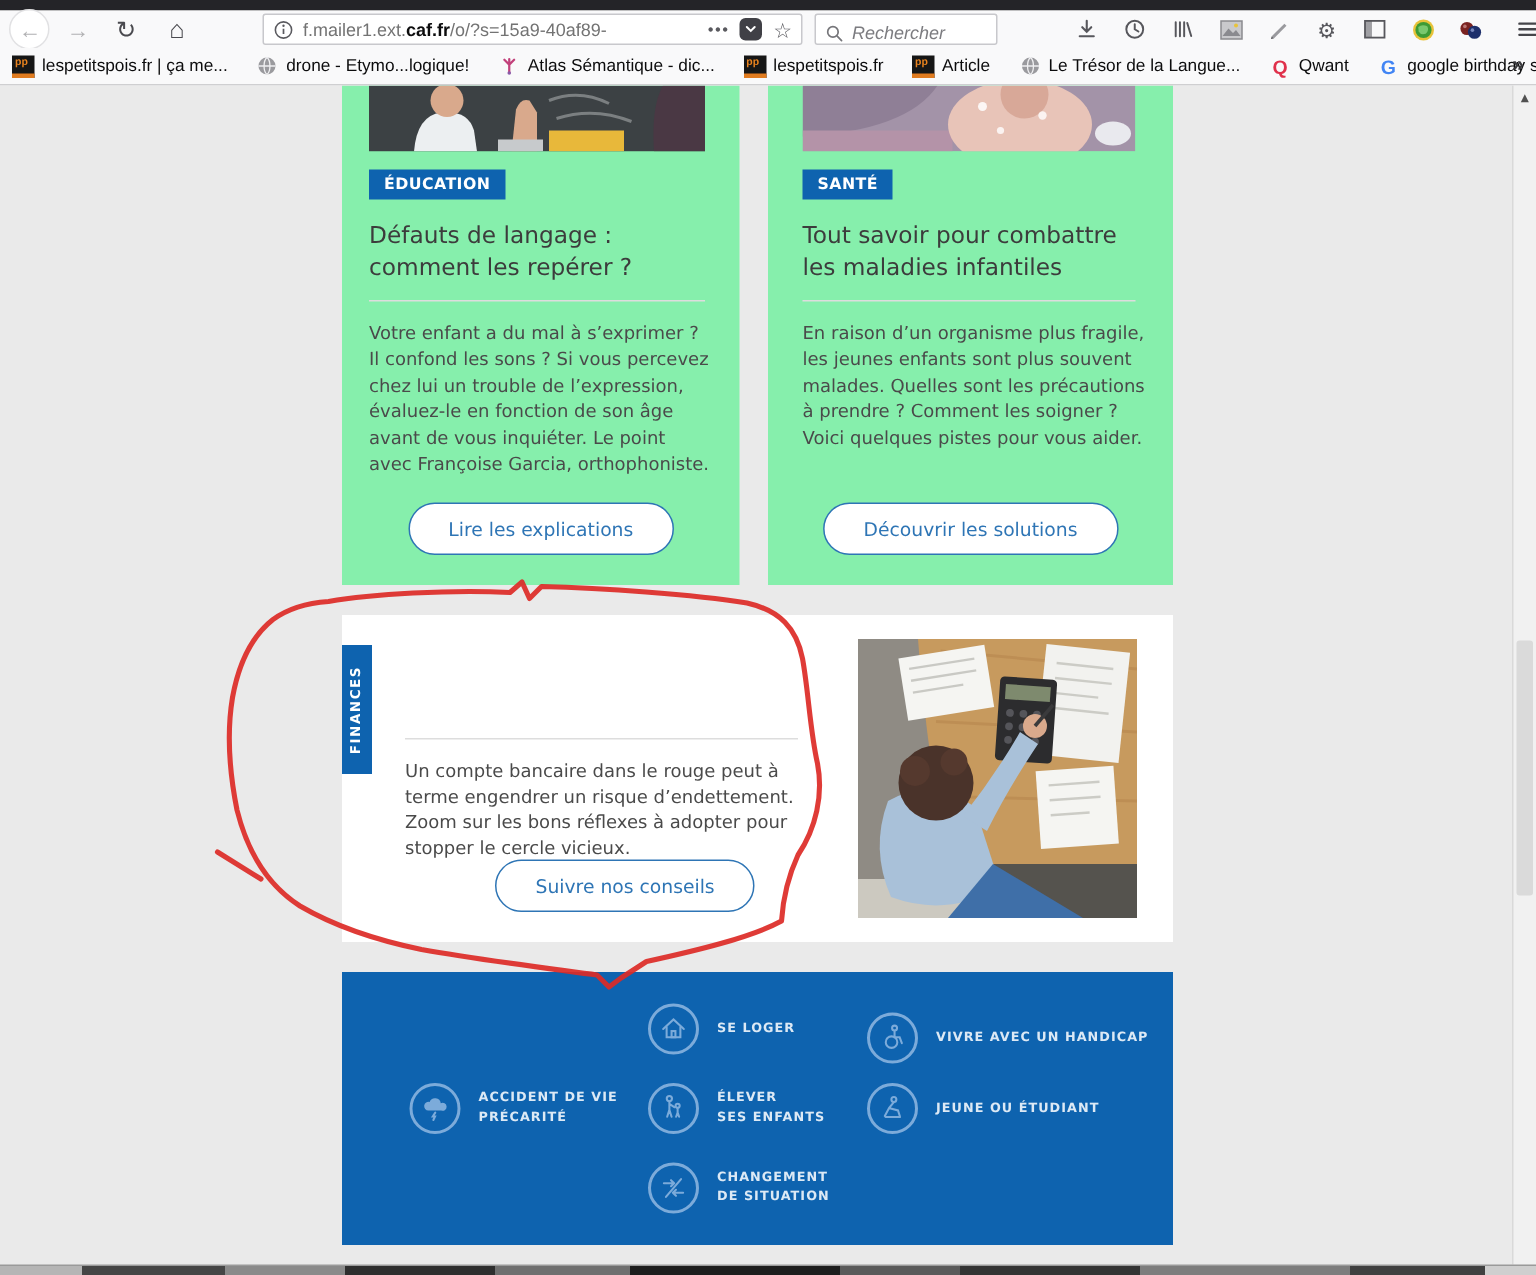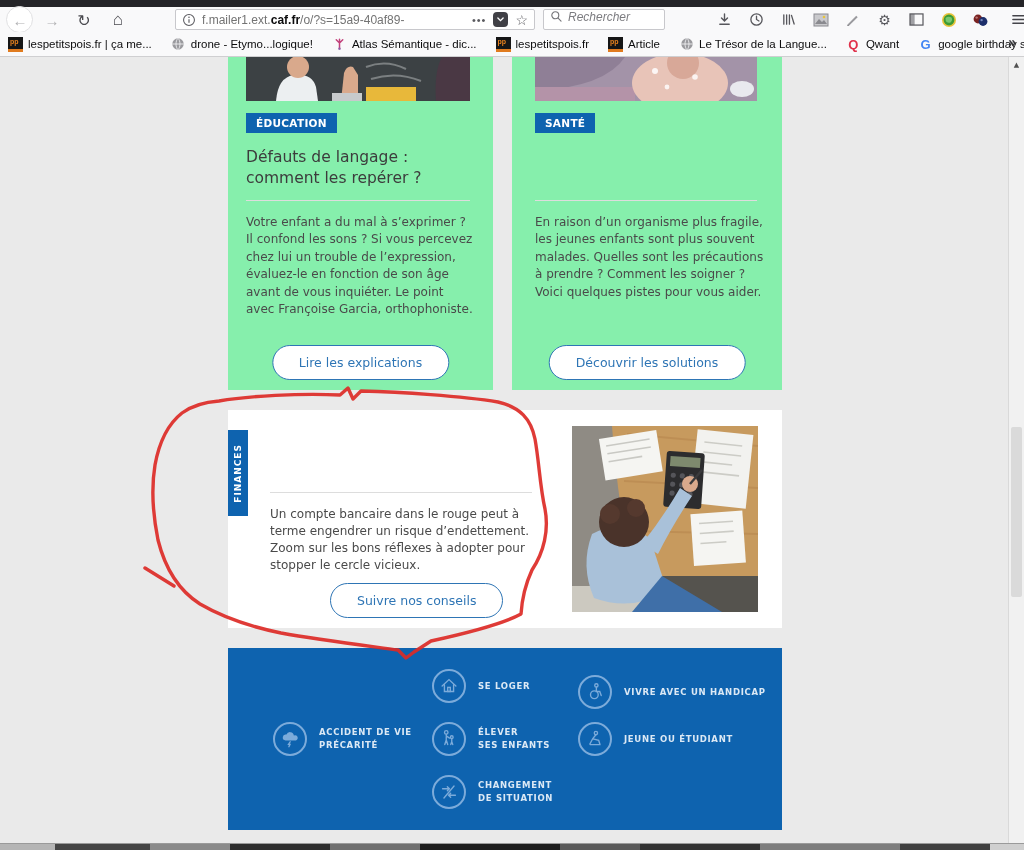--- a/index.html
+++ b/index.html
@@ -22,21 +22,21 @@
   .urlbar { position:absolute; left:175px; top:2px; width:360px; height:21px; background:#fff;
             border:1px solid #c8c8cc; border-radius:2px; display:flex; align-items:center;
             font-size:12px; color:#737373; padding:0 6px; }
   .urlbar .domain { color:#0c0c0d; font-weight:bold; }
   .urlbar .spacer { flex:1; }
   .url-dots { color:#5a5a5f; letter-spacing:1px; font-size:11px; margin-right:7px; }
   .pocket { width:15px; height:15px; background:#404046; border-radius:4px; margin-right:7px;
             display:flex; align-items:center; justify-content:center; }
   .star { color:#5a5a5f; font-size:14px; }
   .searchbar { position:absolute; left:543px; top:2px; width:122px; height:21px; background:#fff;
-               border:1px solid #c8c8cc; border-radius:2px; display:flex; align-items:flex-start;
+               border:1px solid #c8c8cc; border-radius:2px; display:flex; align-items:flex-end;
                padding:0 6px; gap:5px; }
   .searchbar .ph { font-size:12px; font-style:italic; color:#7c7c80; }
   .tbicons { position:absolute; left:716px; top:2px; height:21px; display:flex; align-items:center; gap:15px; }
   .tbico { width:17px; height:17px; display:flex; align-items:center; justify-content:center;
            color:#57575c; font-size:14px; }
   .hamburger { margin-left:6px; }
 
   
   .bm-wrap { position:absolute; left:8px; top:0; height:24px; display:flex; align-items:center; gap:19px; }
   .bm { display:flex; align-items:center; gap:5px; font-size:11.5px; color:#0c0c0d; white-space:nowrap; }
@@ -55,21 +55,21 @@
   .card-left  { left:228px; top:0; width:265px; height:333px; }
   .card-right { left:512px; top:0; width:270px; height:333px; }
   .card-img { position:absolute; top:0; overflow:hidden; }
   .badge { position:absolute; top:56px; background:#0e63af; color:#fff; font-size:10.5px; font-weight:bold;
            padding:4px 10px; letter-spacing:0.3px; }
   .card-title { position:absolute; top:90px; font-size:15.5px; color:#3c3c3c; line-height:1.35; white-space:pre-line; }
   .card-divider { position:absolute; top:143px; height:1px; background:#ddd; }
   .card-body { position:absolute; top:157px; font-size:12px; color:#4a4a4a; line-height:1.45; white-space:pre-line; }
   .pill-btn { position:absolute; left:50%; transform:translateX(-50%); top:278px; background:#fff;
               border:1px solid #2e75b5; border-radius:18px; color:#2e75b5; font-size:12.5px;
-              padding:9px 26px; white-space:nowrap; font-family:"DejaVu Sans", sans-serif;margin-top:10px; }
+              padding:9px 26px; white-space:nowrap; font-family:"DejaVu Sans", sans-serif; }
 
   .finance { position:absolute; left:228px; top:353px; width:554px; height:218px; background:#fff; }
   .fin-tab { position:absolute; left:0; top:20px; width:20px; height:86px; background:#0e63af;
              display:flex; align-items:center; justify-content:center; }
   .fin-tab span { writing-mode:vertical-rl; transform:rotate(180deg); color:#fff; font-size:9px;
                   font-weight:bold; letter-spacing:1px; }
   .fin-title { position:absolute; left:42px; top:20px; font-size:15.5px; color:#3c3c3c; line-height:1.4; white-space:pre-line; }
   .fin-divider { position:absolute; left:42px; top:82px; width:262px; height:1px; background:#ddd; }
   .fin-body { position:absolute; left:42px; top:96px; font-size:12px; color:#4a4a4a; line-height:1.42; white-space:pre-line; }
   .fin-btn { position:absolute; left:102px; top:163px; transform:none; }
@@ -287,20 +287,22 @@
         <rect x="0" y="30" width="100" height="14" fill="#b493a8"></rect>
         <ellipse cx="145" cy="26" rx="48" ry="30" fill="#e8c4b8"></ellipse>
         <circle cx="148" cy="6" r="16" fill="#d8a898"></circle>
         <circle cx="120" cy="14" r="3" fill="#fff" opacity="0.85"></circle>
         <circle cx="132" cy="30" r="2.4" fill="#fff" opacity="0.8"></circle>
         <circle cx="160" cy="20" r="2.8" fill="#fff" opacity="0.8"></circle>
         <ellipse cx="207" cy="32" rx="12" ry="8" fill="#e9e9ee"></ellipse>
       </svg>
     </div>
     <span class="badge" style="left:23px">SANTÉ</span>
+    <div class="card-title" style="left:23px">Tout savoir pour combattre
+les maladies infantiles</div>
     <div class="card-divider" style="left:23px;width:222px"></div>
     <div class="card-body" style="left:23px">En raison d’un organisme plus fragile,
 les jeunes enfants sont plus souvent
 malades. Quelles sont les précautions
 à prendre ? Comment les soigner ?
 Voici quelques pistes pour vous aider.</div>
     <button class="pill-btn">Découvrir les solutions</button>
   </div>
 
   <div class="finance">

